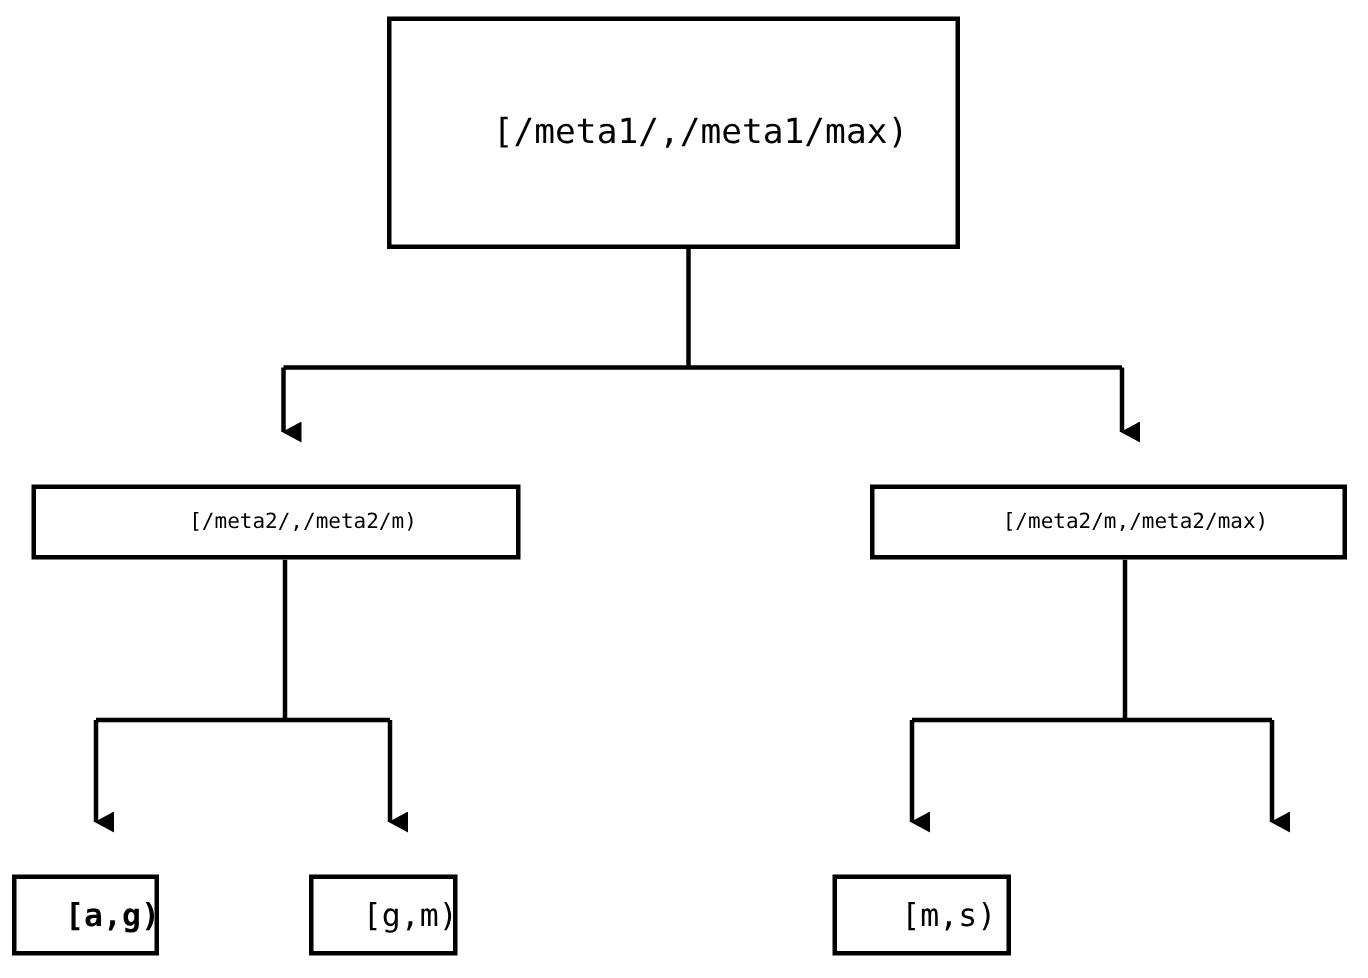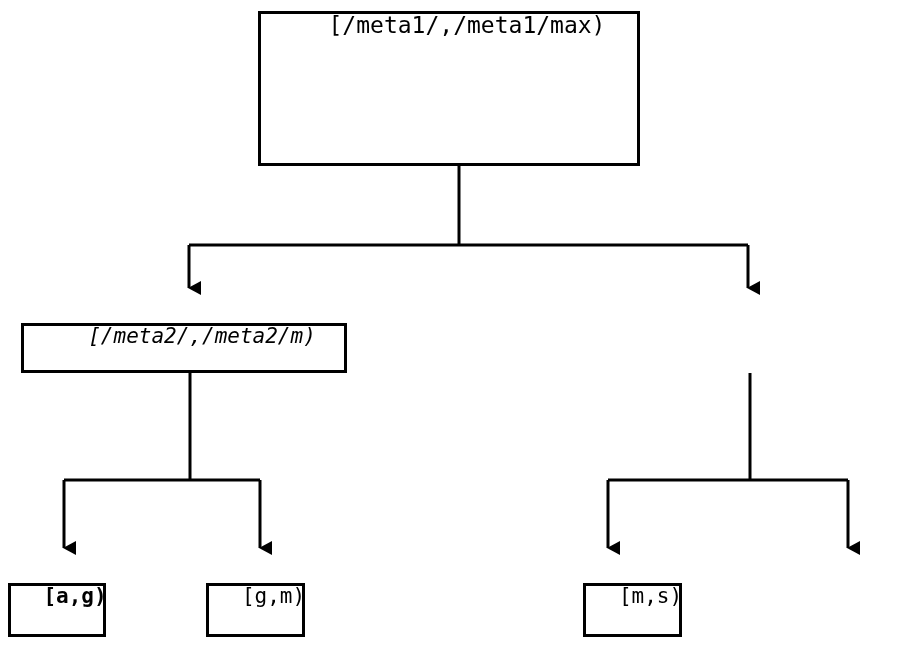--- a/index.html
+++ b/index.html
@@ -26,20 +26,21 @@
     top: 0;
     width: 912px;
     height: 652px;
   }
   .node-box {
     position: absolute;
     box-sizing: border-box;
     background: #ffffff;
     border: 3px solid #000000;
     display: flex;
+    align-items: center;
     justify-content: center;
     color: #000000;
     padding-left: 36px;
   }
   .node-label {
     white-space: pre;
     letter-spacing: 0px;
     line-height: 1;
   }
   
@@ -60,41 +61,40 @@
     height: 50px;
   }
   #node-right-mid {
     left: 580px;
     top: 323px;
     width: 318px;
     height: 50px;
   }
   #node-left-mid .node-label,
   #node-right-mid .node-label {
-    font-size: 21px;
-    font-style: italic;
+    font-size: 14px;
   }
   
   #node-leaf-ag {
     left: 8px;
     top: 583px;
     width: 98px;
     height: 54px;
     font-weight: bold;
   }
   #node-leaf-gm {
     left: 206px;
     top: 583px;
     width: 99px;
     height: 54px;
   }
   #node-leaf-ms {
-    left: 583px;
+    left: 555px;
     top: 583px;
-    width: 99px;
+    width: 119px;
     height: 54px;
   }
   #node-leaf-smax {
     left: 779px;
     top: 583px;
     width: 120px;
     height: 54px;
   }
   #node-leaf-ag .node-label,
   #node-leaf-gm .node-label,
@@ -138,20 +138,23 @@
   </svg>
 
   <div class="node-box" id="node-root">
     <span class="node-label">[/meta1/,/meta1/max)</span>
   </div>
 
   <div class="node-box" id="node-left-mid">
     <span class="node-label">[/meta2/,/meta2/m)</span>
   </div>
 
+  <div class="node-box" id="node-right-mid">
+    <span class="node-label">[/meta2/m,/meta2/max)</span>
+  </div>
 
   <div class="node-box" id="node-leaf-ag">
     <span class="node-label">[a,g)</span>
   </div>
 
   <div class="node-box" id="node-leaf-gm">
     <span class="node-label">[g,m)</span>
   </div>
 
   <div class="node-box" id="node-leaf-ms">

